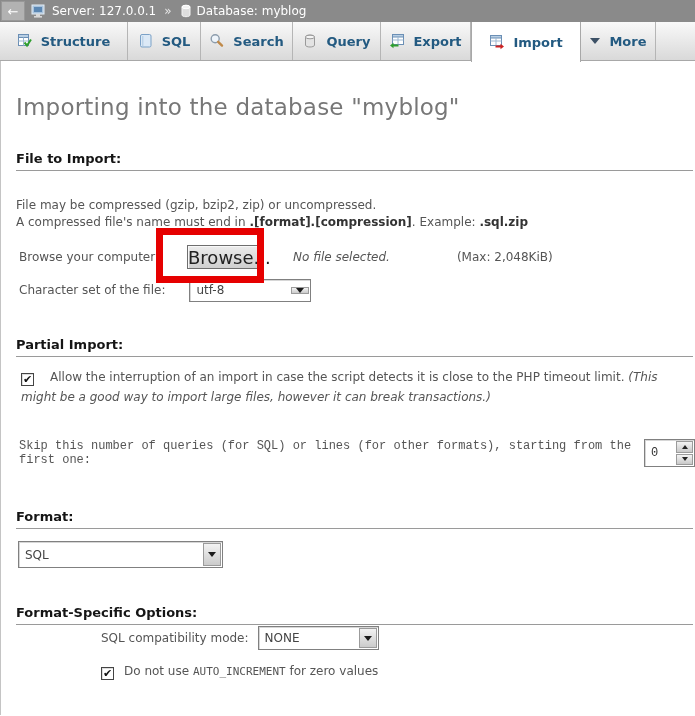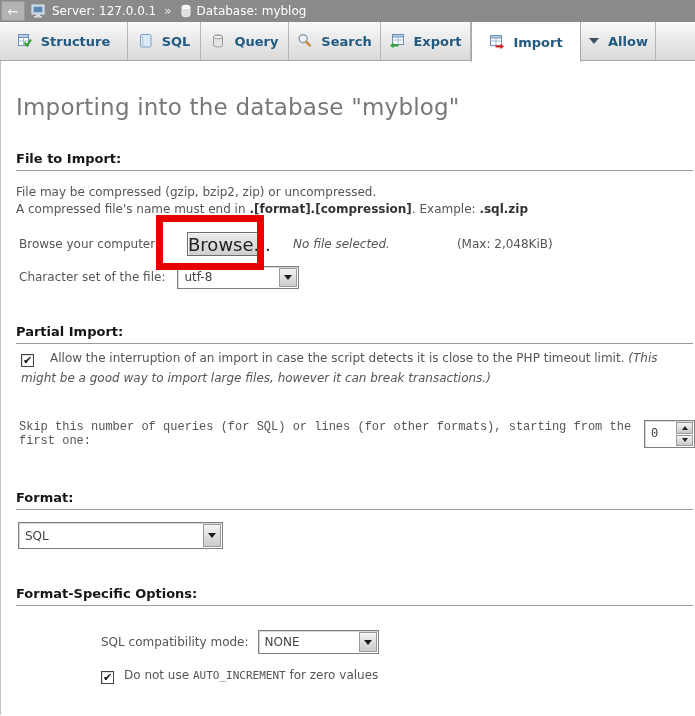--- a/index.html
+++ b/index.html
@@ -50,21 +50,21 @@
   }
   .section-head {
     font-size: 13px; font-weight: bold; color: #151515;
     border-bottom: 1px solid #9a9a9a; padding-bottom: 4px; margin-right: 2px;
   }
   .sh-file { margin-top: 31px; }
   .sh-partial { margin-top: 35px; }
   .sh-format { margin-top: 41px; }
   .sh-fso { margin-top: 37px; }
   .para { line-height: 17px; color: #555; }
-  .p-compress { margin-top: 13px; }
+  .p-compress { margin-top: 26px; }
   .bold { font-weight: bold; color: #333; }
   
   .row { display: flex; align-items: center; }
   .browse-row { margin-top: 13px; padding-left: 3px; height: 26px; position: relative; }
   .charset-row { margin-top: 8px; padding-left: 3px; height: 24px; }
   .btn-browse {
     margin-left: 28px; width: 75px; height: 24px; background: linear-gradient(#ececec,#cfcfcf);
     border: 1px solid #6e6e6e; box-shadow: inset 1px 1px 0 #f8f8f8;
     font-size: 18px; color: #222; cursor: pointer; font-family: inherit;
   }
@@ -80,31 +80,31 @@
     border: 1px solid #808080; box-shadow: inset 1px 1px 0 #d6d6d6;
     cursor: pointer;
   }
   .sel-text { flex: 1; display: flex; align-items: center; padding-left: 6px; color: #444; }
   .sel-btn {
     width: 18px; background: linear-gradient(#f3f3f3,#cbcbcb);
     border: 1px solid #9b9b9b; margin: 1px; display: flex; align-items: center;
     justify-content: center;
   }
   .arrow-down { width: 0; height: 0; border-left: 4px solid transparent; border-right: 4px solid transparent; border-top: 5px solid #1c1c1c; }
-  .sel-charset { margin-left: 12px; width: 122px; height: 23px; }
+  .sel-charset { margin-left: 24px; width: 122px; height: 23px; align-items: center; }
   .sel-format  { margin-top: 12px; margin-left: 2px; width: 205px; height: 27px; }
   .sel-compat  { margin-left: 9px; width: 121px; height: 24px; }
   
   .checkbox {
     display: inline-block; width: 13px; height: 13px; background: #fff;
     border: 1px solid #444; box-shadow: inset 1px 1px 0 #ddd;
     vertical-align: -2px; text-align: center; line-height: 12px;
     font-size: 11px; color: #111; cursor: pointer;
   }
-  .allow-para { margin-top: 4px; padding-left: 5px; width: 662px; line-height: 20px; }
+  .allow-para { margin-top: 10px; padding-left: 5px; width: 662px; line-height: 20px; }
   .allow-para .checkbox { margin-right: 16px; }
   .italic { font-style: italic; }
   .skip-row { margin-top: 31px; padding-left: 3px; height: 30px; font-family: Liberation Mono, monospace; }
   
   .spinner {
     margin-left: 12px; width: 56px; height: 28px; background: #fff;
     border: 1px solid #808080; box-shadow: inset 1px 1px 0 #d6d6d6;
     display: flex; align-items: stretch;
   }
   .spin-input {
@@ -112,21 +112,21 @@
     color: #333; padding-left: 6px; width: 30px; background: transparent;
   }
   .spin-btns { width: 17px; display: flex; flex-direction: column; margin: 1px; gap: 1px; }
   .spin-btn {
     flex: 1; background: linear-gradient(#f3f3f3,#c9c9c9); border: 1px solid #9b9b9b;
     display: flex; align-items: center; justify-content: center; cursor: pointer;
   }
   .tri-up { width: 0; height: 0; border-left: 3px solid transparent; border-right: 3px solid transparent; border-bottom: 4px solid #222; }
   .tri-dn { width: 0; height: 0; border-left: 3px solid transparent; border-right: 3px solid transparent; border-top: 4px solid #222; }
   
-  .compat-row { margin-top: 23px; padding-left: 85px; height: 26px; }
+  .compat-row { padding-left: 85px; height: 26px; }
   .autoinc-row { margin-top: 12px; padding-left: 85px; }
   .autoinc-row .checkbox { margin-right: 10px; }
   .mono { font-family: "DejaVu Sans Mono", "Liberation Mono", monospace; font-size: 11px; color: #555; }
   .ticon, .bicon { display: inline-flex; align-items: center; }
 </style>
 </head>
 <body>
 
 <div class="topbar">
   <div class="backbtn">
@@ -168,37 +168,37 @@
   </div>
   <div class="tab t-sql">
     <span class="ticon">
       <svg width="16" height="16" viewBox="0 0 16 16">
         <path d="M4 1.5 h7.5 a1.5 1.5 0 0 1 1.5 1.5 v9.5 a1.5 1.5 0 0 1 -1.5 1.5 H4 a1.5 1.5 0 0 1 -1.5 -1.5 V3 a1.5 1.5 0 0 1 1.5 -1.5 z" fill="#dce9f6" stroke="#7ba1c7"></path>
         <path d="M4.8 3 v10" stroke="#aec9e3"></path>
       </svg>
     </span>
     <span>SQL</span>
   </div>
+  <div class="tab t-search">
+    <span class="ticon">
+      <svg width="16" height="16" viewBox="0 0 16 16">
+        <circle cx="6.2" cy="5.8" r="4" fill="#eef4fa" stroke="#8c9cac" stroke-width="1.4"></circle>
+        <line x1="9.2" y1="8.8" x2="13" y2="12.6" stroke="#c08a4a" stroke-width="2.4" stroke-linecap="round"></line>
+      </svg>
+    </span>
+    <span>Search</span>
+  </div>
   <div class="tab t-query">
     <span class="ticon">
       <svg width="16" height="16" viewBox="0 0 16 16">
         <path d="M3.5 4 c0-1.3 2-2 4.5-2 s4.5 .7 4.5 2 v8 c0 1.3 -2 2 -4.5 2 s-4.5 -.7 -4.5 -2 z" fill="#e3e3e3" stroke="#9a9a9a"></path>
         <ellipse cx="8" cy="4" rx="4.5" ry="1.8" fill="#f5f5f5" stroke="#9a9a9a"></ellipse>
       </svg>
     </span>
     <span>Query</span>
-  </div>
-  <div class="tab t-search">
-    <span class="ticon">
-      <svg width="16" height="16" viewBox="0 0 16 16">
-        <circle cx="6.2" cy="5.8" r="4" fill="#eef4fa" stroke="#8c9cac" stroke-width="1.4"></circle>
-        <line x1="9.2" y1="8.8" x2="13" y2="12.6" stroke="#c08a4a" stroke-width="2.4" stroke-linecap="round"></line>
-      </svg>
-    </span>
-    <span>Search</span>
   </div>
   <div class="tab t-export">
     <span class="ticon">
       <svg width="16" height="16" viewBox="0 0 16 16">
         <rect x="3.5" y="1.5" width="11" height="10" fill="#ffffff" stroke="#6b8fb5"></rect>
         <rect x="3.5" y="1.5" width="11" height="2.5" fill="#b9cfe4" stroke="#6b8fb5"></rect>
         <line x1="3.5" y1="7" x2="14.5" y2="7" stroke="#9db8d2"></line>
         <line x1="9" y1="4" x2="9" y2="11.5" stroke="#9db8d2"></line>
         <polygon points="1,12.5 4.5,9.8 4.5,11.6 9.5,11.6 9.5,13.4 4.5,13.4 4.5,15.2" fill="#2e9e2e"></polygon>
       </svg>
@@ -216,21 +216,21 @@
       </svg>
     </span>
     <span>Import</span>
   </div>
   <div class="tab t-more">
     <span class="ticon">
       <svg width="12" height="8" viewBox="0 0 12 8">
           <polygon points="1,1 11,1 6,7" fill="#3d5166"></polygon>
         </svg>
     </span>
-    <span>Allow</span>
+    <span>More</span>
   </div>
 </div>
 
 <div class="content">
 
   <h1 class="pagetitle">Importing into the database "myblog"</h1>
 
   <div class="section-head sh-file">File to Import:</div>
   <p class="para p-compress">
     <span>File may be compressed (gzip, bzip2, zip) or uncompressed.</span><br>

